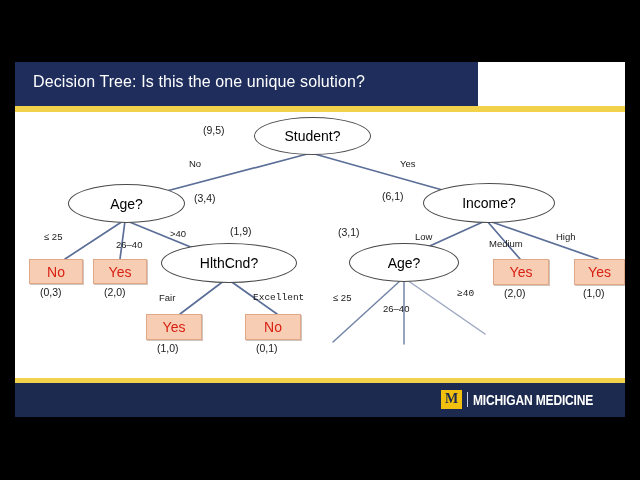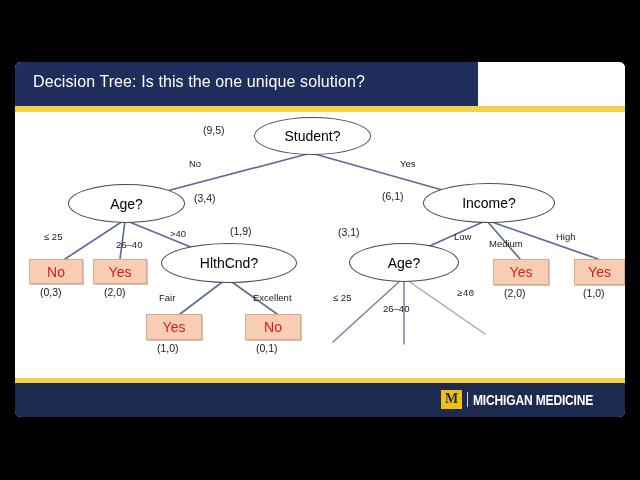--- a/index.html
+++ b/index.html
@@ -16,21 +16,20 @@
     width: 640px; height: 480px;
     background: #000;
   }
   
   #slide {
     position: absolute;
     left: 15px; top: 62px;
     width: 610px; height: 355px;
     background: #ffffff;
     overflow: hidden;
-    border-radius: 6px;
   }
   
   #title-band {
     position: absolute;
     left: 0; top: 0;
     width: 463px; height: 44px;
     background: #1e2d5c;
   }
   #title-text {
     position: absolute;
@@ -222,38 +221,38 @@
         <span>Yes</span>
       </div>
       <div class="count-label" style="left:89px; top:174px;">(2,0)</div>
 
       <div class="node-ellipse" style="left:146px; top:131px; width:134px; height:38px;">
         <span>HlthCnd?</span>
       </div>
       <div class="count-label" style="left:215px; top:113px;">(1,9)</div>
 
       <div class="edge-label" style="left:144px; top:180px;">Fair</div>
-      <div class="edge-label" style="left:238px; top:180px;">Excellent</div>
+      <div class="edge-label" style="left:238px; top:180px;font-family:Liberation Mono, monospace;">Excellent</div>
 
       <div class="leaf-box" style="left:131px; top:202px; width:54px; height:24px;">
         <span>Yes</span>
       </div>
       <div class="count-label" style="left:142px; top:230px;">(1,0)</div>
 
       <div class="leaf-box" style="left:230px; top:202px; width:54px; height:24px;">
         <span>No</span>
       </div>
       <div class="count-label" style="left:241px; top:230px;">(0,1)</div>
 
       <div class="node-ellipse" style="left:408px; top:71px; width:130px; height:38px;">
         <span>Income?</span>
       </div>
       <div class="count-label" style="left:367px; top:78px;">(6,1)</div>
 
-      <div class="edge-label" style="left:439px; top:119px;">Low</div>
+      <div class="edge-label" style="left:400px; top:119px;">Low</div>
       <div class="edge-label" style="left:474px; top:126px;">Medium</div>
       <div class="edge-label" style="left:541px; top:119px;">High</div>
 
       <div class="leaf-box" style="left:478px; top:147px; width:54px; height:24px;">
         <span>Yes</span>
       </div>
       <div class="count-label" style="left:489px; top:175px;">(2,0)</div>
 
       <div class="leaf-box" style="left:559px; top:147px; width:49px; height:24px;">
         <span>Yes</span>

